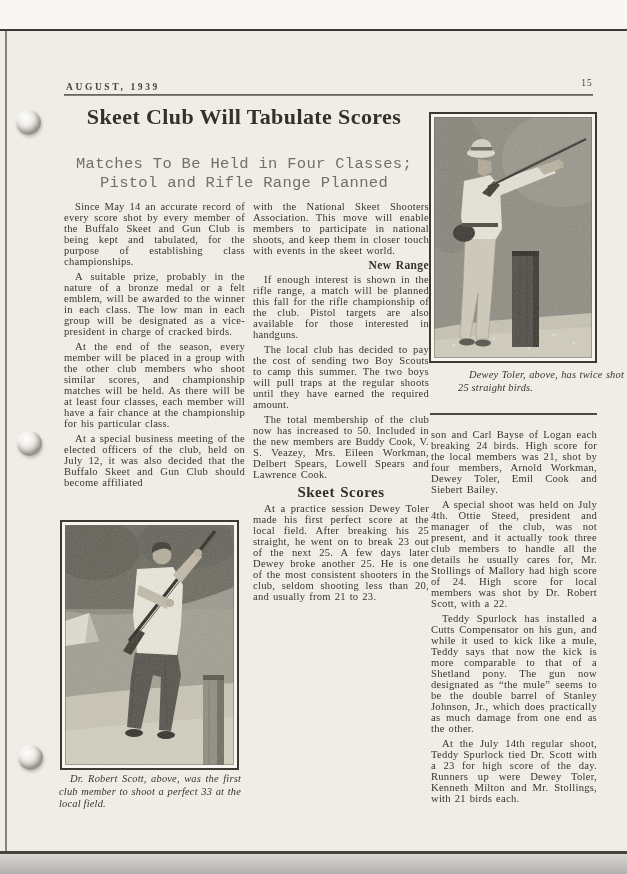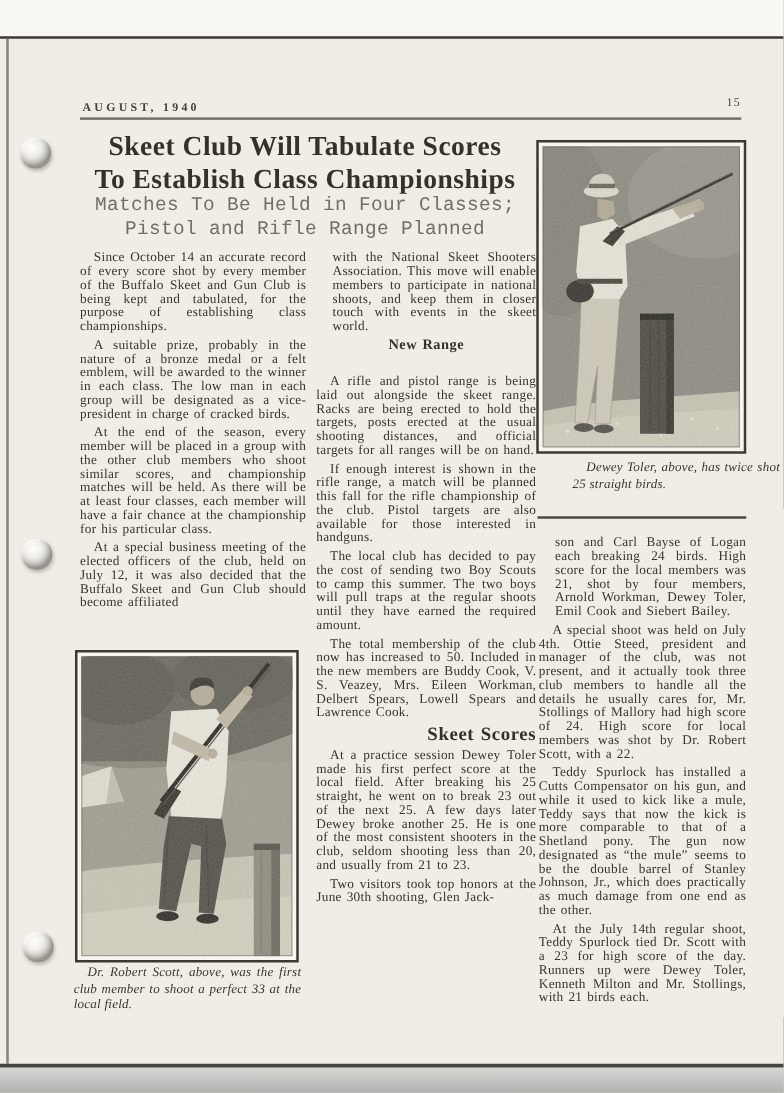--- a/index.html
+++ b/index.html
@@ -35,25 +35,25 @@
            font-size:15.5px;line-height:18.5px;letter-spacing:.3px;
            color:var(--subtitle_ink,#716f67);font-family:Liberation Mono, monospace;}
   
   .col{position:absolute;font-size:10.6px;line-height:11px;
        color:var(--ink,#37352f);text-align:justify;
        letter-spacing:.25px;word-spacing:1px;}
   #col1{left:64px;top:201px;width:181px;}
   #col2{left:253px;top:201px;width:176px;}
   #col3{left:431px;top:429px;width:166px;}
   .par{margin:0 0 4px 0;text-indent:11px;}
-  .par.no-indent{text-indent:0;margin-left:13px;}
+  .par.no-indent{text-indent:0;}
   .it{}
-  .h-small{font-weight:bold;text-align:center;font-size:11.5px;
-           margin:4px 0 18px;letter-spacing:.4px;color:#34322c;}
-  .h-large{font-weight:bold;text-align:right;font-size:15px;
+  .h-small{font-weight:bold;text-align:right;font-size:11.5px;
+           margin:4px 0 3px;letter-spacing:.4px;color:#34322c;}
+  .h-large{font-weight:bold;text-align:center;font-size:15px;
            margin:7px 0 5px;letter-spacing:.5px;color:#32302a;}
   
   .photo{position:absolute;background:#f7f5ef;border:2px solid var(--frame,#3b3931);
          padding:3px;box-sizing:border-box;}
   #photoA{left:429px;top:112px;width:168px;height:251px;}
   #photoB{left:60px;top:520px;width:179px;height:250px;}
   .photo svg{display:block;width:100%;height:100%;}
   .caption{position:absolute;font-style:italic;font-size:10.4px;line-height:12.5px;
            color:var(--ink,#37352f);text-align:justify;letter-spacing:.2px;
            text-indent:11px;}
@@ -68,49 +68,46 @@
 <div class="scan">
 
   <div class="top-band"></div>
   <div class="left-edge"></div>
   <div class="bottom-band"></div>
 
   <div class="hole" style="left:16px;top:110px;"></div>
   <div class="hole" style="left:17px;top:431px;"></div>
   <div class="hole" style="left:18px;top:745px;"></div>
 
-  <div class="issue">AUGUST, 1940</div>
+  <div class="issue">AUGUST, 1939</div>
   <div class="pageno">15</div>
   <div class="masthead-rule"></div>
 
   <div class="headline">
     <div>Skeet Club Will Tabulate Scores</div>
-    <div>To Establish Class Championships</div>
   </div>
   <div class="subhead">
     <div>Matches To Be Held in Four Classes;</div>
     <div>Pistol and Rifle Range Planned</div>
   </div>
 
   <div class="col" id="col1">
-      <p class="par"><span>Since October 14 an accurate record of every score shot by every member of the Buffalo Skeet and Gun Club is being kept and tabulated, for the purpose of establishing class championships.</span></p>
+      <p class="par"><span>Since May 14 an accurate record of every score shot by every member of the Buffalo Skeet and Gun Club is being kept and tabulated, for the purpose of establishing class championships.</span></p>
       <p class="par"><span>A suitable prize, probably in the nature of a bronze medal or a felt emblem, will be awarded to the winner in each class. The low man in each group will be designated as a vice-president in charge of cracked birds.</span></p>
       <p class="par"><span>At the end of the season, every member will be placed in a group with the other club members who shoot similar scores, and championship matches will be held. As there will be at least four classes, each member will have a fair chance at the championship for his particular class.</span></p>
       <p class="par"><span>At a special business meeting of the elected officers of the club, held on July 12, it was also decided that the Buffalo Skeet and Gun Club should become affiliated</span></p>
     </div>
   <div class="col" id="col2">
       <p class="par no-indent"><span>with the National Skeet Shooters Association. This move will enable members to participate in national shoots, and keep them in closer touch with events in the skeet world.</span></p>
       <div class="h-small">New Range</div>
-      <p class="par"><span>A rifle and pistol range is being laid out alongside the skeet range. Racks are being erected to hold the targets, posts erected at the usual shooting distances, and official targets for all ranges will be on hand.</span></p>
       <p class="par"><span>If enough interest is shown in the rifle range, a match will be planned this fall for the rifle championship of the club. Pistol targets are also available for those interested in handguns.</span></p>
       <p class="par"><span>The local club has decided to pay the cost of sending two Boy Scouts to camp this summer. The two boys will pull traps at the regular shoots until they have earned the required amount.</span></p>
       <p class="par"><span>The total membership of the club now has increased to 50. Included in the new members are </span><span class="it">Buddy Cook, V. S. Veazey, Mrs. Eileen Workman, Delbert Spears, Lowell Spears</span><span> and </span><span class="it">Lawrence Cook</span><span>.</span></p>
       <div class="h-large">Skeet Scores</div>
       <p class="par"><span>At a practice session </span><span class="it">Dewey Toler</span><span> made his first perfect score at the local field. After breaking his 25 straight, he went on to break 23 out of the next 25. A few days later Dewey broke another 25. He is one of the most consistent shooters in the club, seldom shooting less than 20, and usually from 21 to 23.</span></p>
-      <p class="par"><span>Two visitors took top honors at the June 30th shooting, </span><span class="it">Glen Jack-</span></p>
     </div>
   <div class="col" id="col3">
       <p class="par no-indent"><span class="it">son</span><span> and </span><span class="it">Carl Bayse</span><span> of Logan each breaking 24 birds. High score for the local members was 21, shot by four members, </span><span class="it">Arnold Workman, Dewey Toler, Emil Cook</span><span> and </span><span class="it">Siebert Bailey</span><span>.</span></p>
       <p class="par"><span>A special shoot was held on July 4th. </span><span class="it">Ottie Steed</span><span>, president and manager of the club, was not present, and it actually took three club members to handle all the details he usually cares for, </span><span class="it">Mr. Stollings</span><span> of Mallory had high score of 24. High score for local members was shot by </span><span class="it">Dr. Robert Scott</span><span>, with a 22.</span></p>
       <p class="par"><span class="it">Teddy Spurlock</span><span> has installed a Cutts Compensator on his gun, and while it used to kick like a mule, Teddy says that now the kick is more comparable to that of a Shetland pony. The gun now designated as “the mule” seems to be the double barrel of </span><span class="it">Stanley Johnson, Jr.</span><span>, which does practically as much damage from one end as the other.</span></p>
       <p class="par"><span>At the July 14th regular shoot, </span><span class="it">Teddy Spurlock</span><span> tied </span><span class="it">Dr. Scott</span><span> with a 23 for high score of the day. Runners up were </span><span class="it">Dewey Toler</span><span>, </span><span class="it">Kenneth Milton</span><span> and </span><span class="it">Mr. Stollings</span><span>, with 21 birds each.</span></p>
     </div>
 
   <div class="photo" id="photoA">
     <svg viewBox="0 0 158 241" preserveAspectRatio="none">

